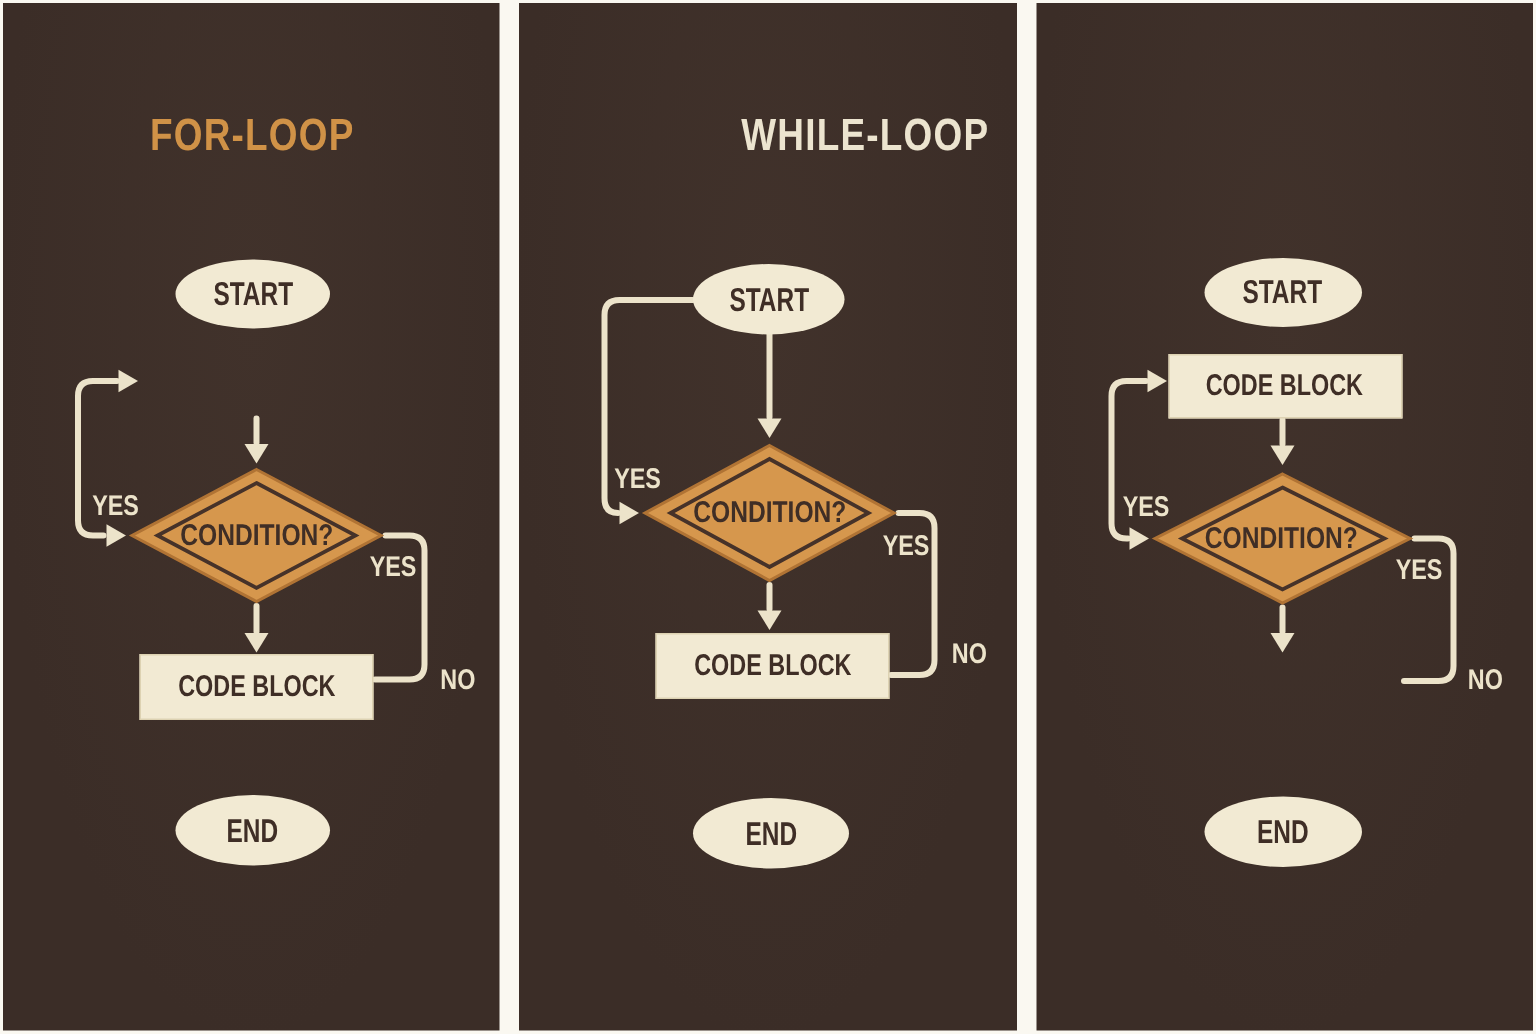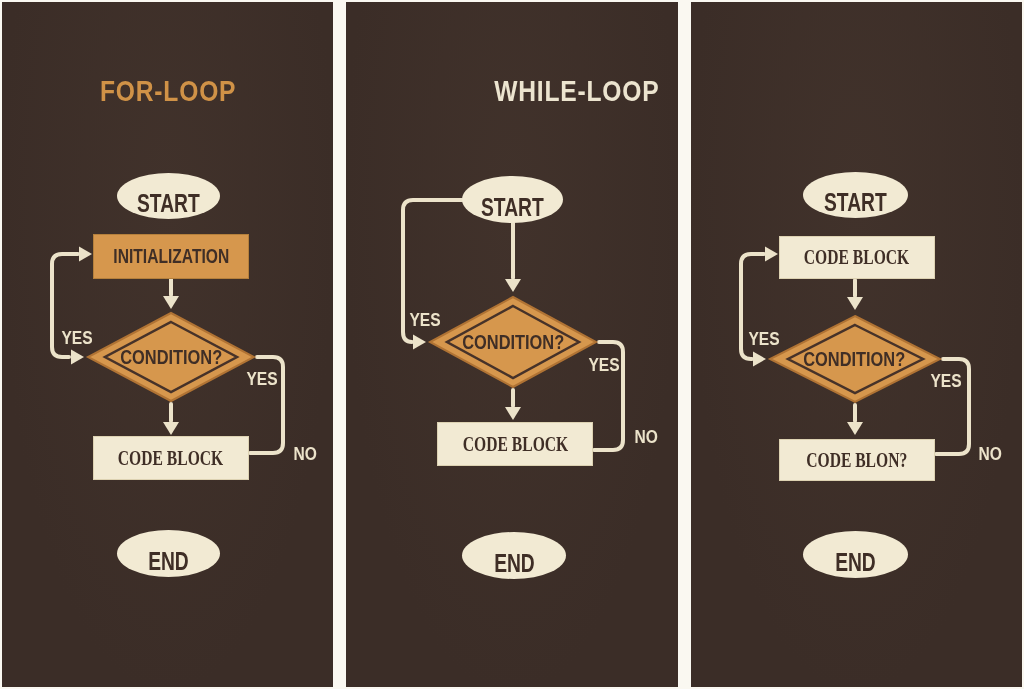--- a/index.html
+++ b/index.html
@@ -10,26 +10,26 @@
   body{width:1024px;height:689px;background:var(--divider);font-family:"Liberation Sans",sans-serif;overflow:hidden;}
   .board{display:flex;gap:13px;padding:2px;width:1024px;height:575px;}
   .panel{position:relative;flex:1;height:685px;overflow:hidden;
     background:radial-gradient(ellipse at 50% 30%, #41322b 0%, var(--background) 72%);}
   .panel-title{position:absolute;top:72px;left:0;width:100%;text-align:center;
     font-size:30px;font-weight:bold;letter-spacing:1px;white-space:nowrap;}
   .t-orange{color:var(--title-orange);} .t-cream{color:var(--title-cream);text-align:right;}
   .cond{display:inline-block;transform:scaleX(.82);transform-origin:center;}
   .node{position:absolute;display:flex;align-items:center;justify-content:center;}
   .oval{background:var(--cream);border-radius:50%;color:var(--dark-text);
-    font-size:26px;font-weight:bold;align-items:flex-end;}
+    font-size:22px;font-weight:bold;}
   .oval .cond{transform:scaleX(.74);}
   .box{color:var(--dark-text);font-size:20px;font-weight:bold;}
   .box .cond{transform:scaleX(.78);white-space:nowrap;}
   .box-orange{background:var(--orange);border:1px solid #b5803c;}
-  .box-cream{background:var(--cream);border:1px solid #ddd2b2;font-family:Liberation Serif, serif;}
+  .box-cream{background:var(--cream);border:1px solid #ddd2b2;}
   .diamond{position:absolute;}
   .diamond svg{position:absolute;left:0;top:0;width:100%;height:100%;}
   .diamond .dlabel{position:absolute;left:0;top:0;width:100%;height:100%;
     display:flex;align-items:center;justify-content:center;color:var(--dark-text);
     font-size:20px;font-weight:bold;}
   .d-outer{fill:var(--orange);stroke:#b07334;stroke-width:2;}
   .d-inner{fill:none;stroke:#463229;stroke-width:2.5;}
   .connectors{position:absolute;left:0;top:0;pointer-events:none;}
   .connectors path{fill:none;stroke:var(--line);stroke-width:4;stroke-linejoin:round;stroke-linecap:round;}
   .connectors polygon{fill:var(--line);}
@@ -52,23 +52,20 @@
       <path d="M76,252 H60 Q50,252 50,262 V345 Q50,355 60,355 H67"></path>
       <polygon points="90,252 77,244.5 77,259.5"></polygon>
       <polygon points="82,355 69,347.5 69,362.5"></polygon>
       <path d="M255,355 H271 Q281,355 281,365 V441 Q281,451 271,451 H248"></path>
     </svg>
 
     <div class="node oval" style="left:115px;top:171px;width:103px;height:46px">
         <span class="cond">START</span>
       </div>
 
-    <div class="node box box-orange" style="left:91px;top:232px;width:156px;height:45px">
-        <span class="cond">INITIALIZATION</span>
-      </div>
 
     <div class="diamond" style="left:83px;top:309px;width:172px;height:92px">
       <svg viewBox="0 0 172 92" preserveAspectRatio="none">
         <polygon class="d-outer" points="86,2 169,46 86,90 3,46"></polygon>
         <polygon class="d-inner" points="86,11 152,46 86,81 20,46"></polygon>
       </svg>
       <span class="dlabel">
           <span class="cond">CONDITION?</span>
         </span>
     </div>
@@ -150,23 +147,20 @@
     <div class="diamond" style="left:76px;top:312px;width:176px;height:90px">
       <svg viewBox="0 0 176 90" preserveAspectRatio="none">
         <polygon class="d-outer" points="88,2 173,45 88,88 3,45"></polygon>
         <polygon class="d-inner" points="88,11 156,45 88,79 21,45"></polygon>
       </svg>
       <span class="dlabel">
           <span class="cond">CONDITION?</span>
         </span>
     </div>
 
-    <div class="node box box-cream" style="left:88px;top:437px;width:156px;height:42px">
-        <span class="cond">CODE BLON?</span>
-      </div>
 
     <div class="node oval" style="left:112px;top:529px;width:105px;height:47px">
         <span class="cond">END</span>
       </div>
 
     <span class="flabel" style="left:54px;top:326px"><span class="cond">YES</span></span>
     <span class="flabel" style="left:236px;top:368px"><span class="cond">YES</span></span>
     <span class="flabel" style="left:285px;top:441px"><span class="cond">NO</span></span>
   </section>
 

